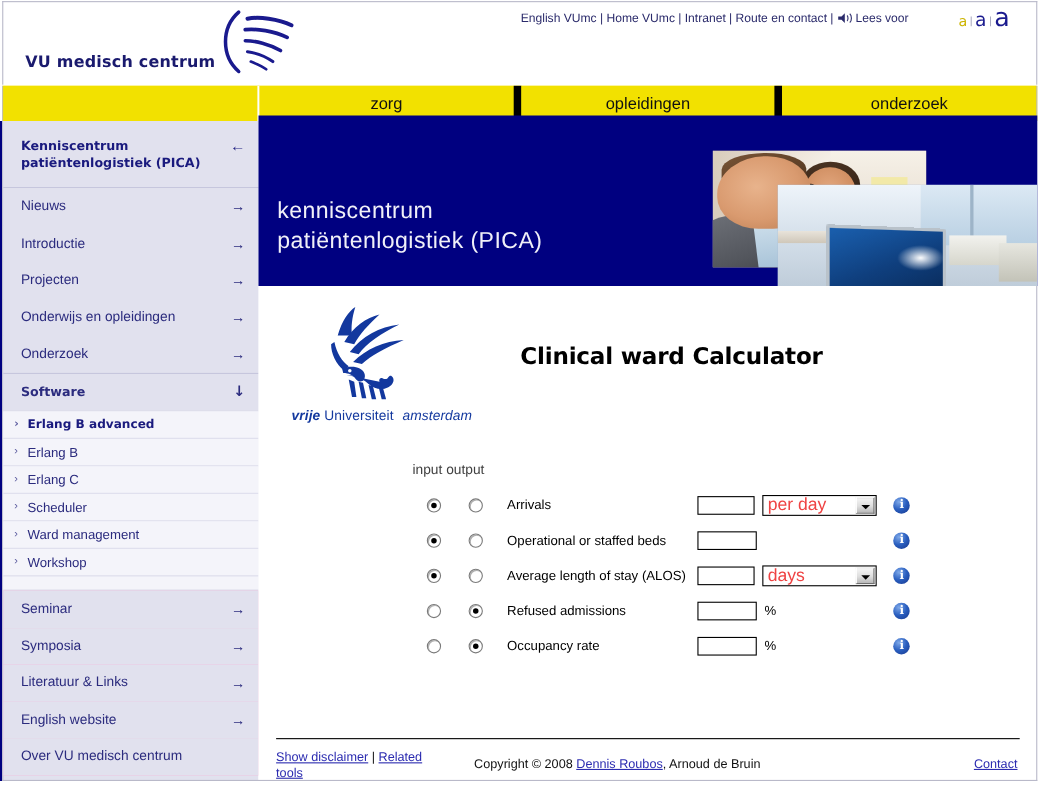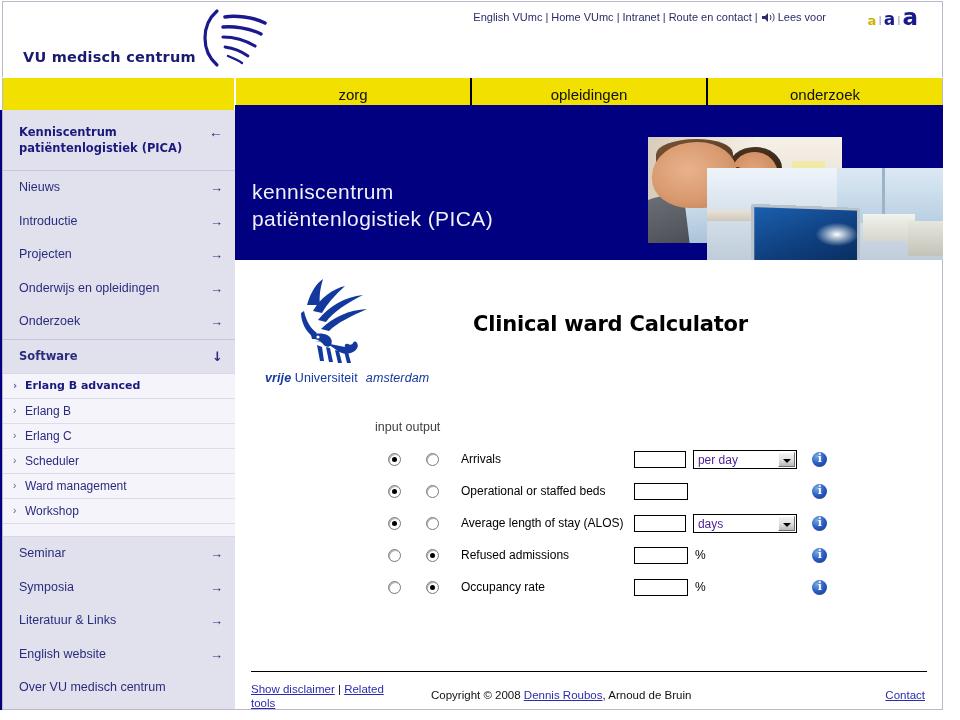--- a/index.html
+++ b/index.html
@@ -73,21 +73,21 @@
   .speaker-ico {
     display: inline-block;
     vertical-align: -2px;
     margin-right: 2px;
   }
   .fontsizer {
     position: absolute;
     right: 24px; top: 2px;
     white-space: nowrap;
     font-family: "DejaVu Sans", sans-serif;
-    font-weight: bold;
+    font-weight: normal;
   }
   .fontsizer .a1 { font-size: 13px; color: #ccb400; }
   .fontsizer .a2 { font-size: 17px; color: #1a1a8e; }
   .fontsizer .a3 { font-size: 23px; color: #1a1a8e; }
   .fontsizer .bar { font-size: 9px; color: #9a9ab5; padding: 0 2px; vertical-align: 2px;}
 
   
   .navbar {
     position: absolute;
     left: 2px; top: 78px;
@@ -102,21 +102,21 @@
     width: 233px;
     height: 100%;
     background: #f2e100;
     border-right: 2px solid #ffffff;
     box-sizing: border-box;
   }
   .nav-tab {
     flex: 1;
     height: 100%;
     background: #f2e100;
-    border-right: 2px solid #000000;
+    border-right: 7px solid #000000;
     box-sizing: border-box;
     display: flex;
     align-items: center;
     justify-content: center;
     font-family: "Liberation Sans", sans-serif;
     font-size: 15px;
     color: #111111;
     cursor: pointer;
   }
   .nav-tab:last-child { border-right: none; }
@@ -408,22 +408,22 @@
     border: 1px solid #000000;
     vertical-align: middle;
     position: relative;
     margin-left: 4px;
     box-sizing: border-box;
     cursor: pointer;
   }
   .selbox .selval {
     position: absolute;
     left: 4px; top: 1px;
-    font-size: 12px;
-    color: #4c1d95;
+    font-size: 16px;
+    color: #ef4444;
     line-height: 16px;
   }
   .selbox .arrowbtn {
     position: absolute;
     right: 1px; top: 1px;
     width: 17px; height: 15px;
     background: linear-gradient(180deg,#f4f4f4 0%, #dedede 55%, #b9b9b9 100%);
     border: 1px solid #ffffff;
     border-right-color: #707070;
     border-bottom-color: #707070;

